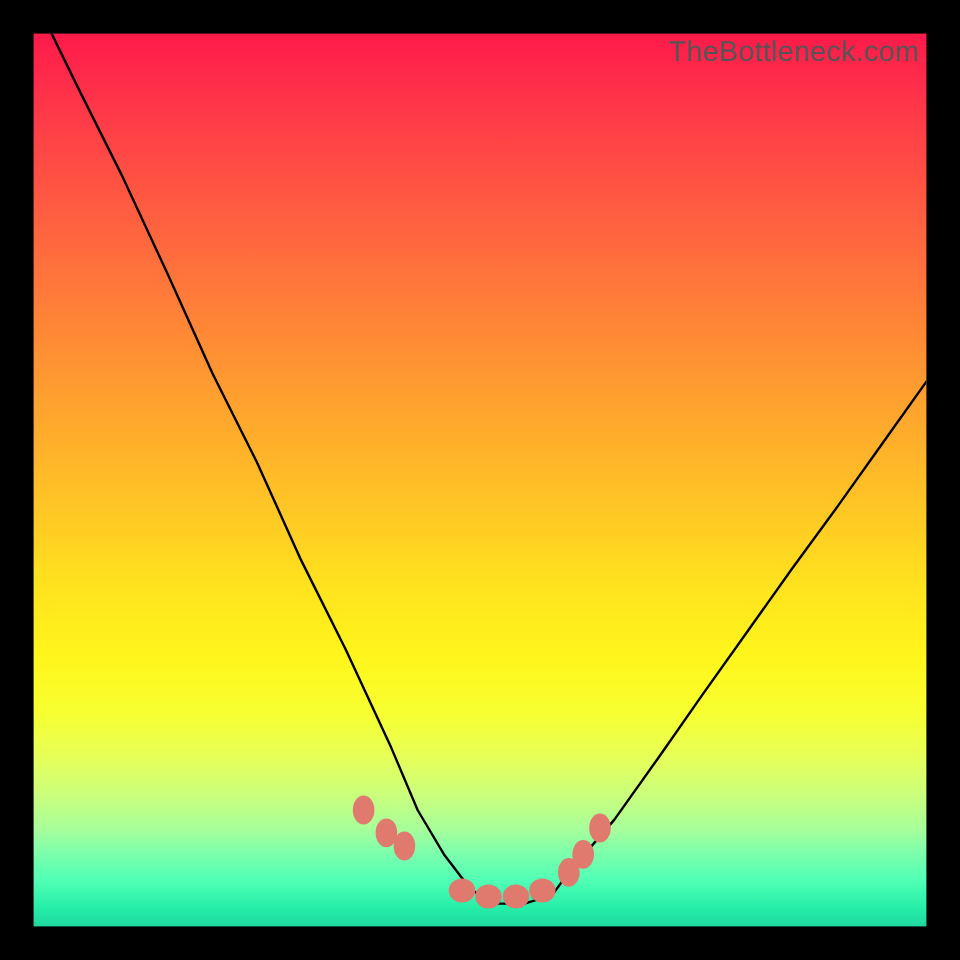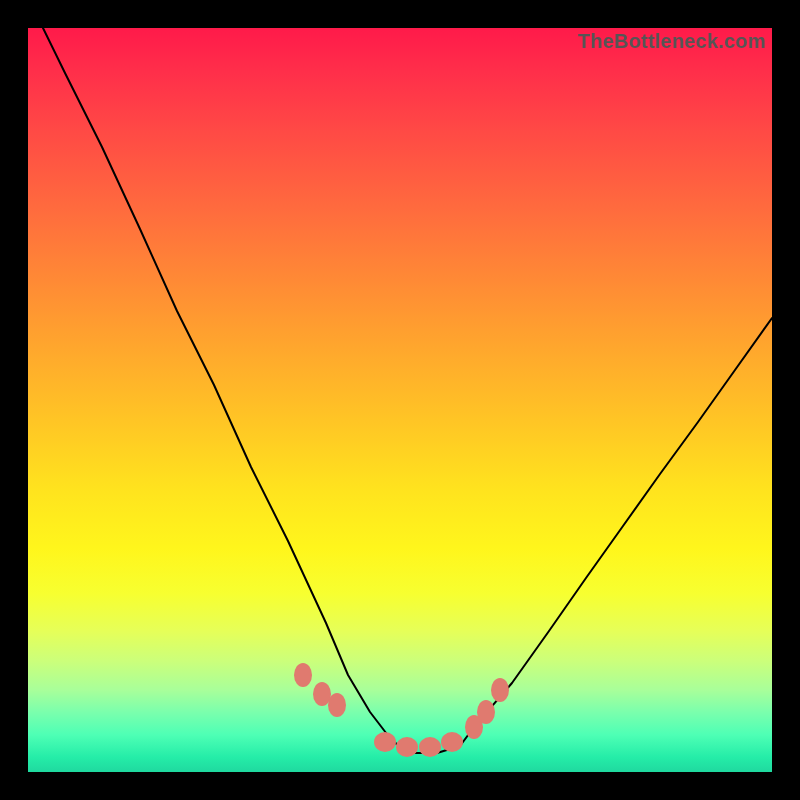--- a/index.html
+++ b/index.html
@@ -50,22 +50,22 @@
     left: 0;
     top: 0;
     width: 744px;
     height: 744px;
     pointer-events: none;
   }
   .watermark {
     position: absolute;
     top: 2px;
     right: 6px;
-    font-size: 20px;
-    font-weight: 700;
+    font-size: 24px;
+    font-weight: 400;
     color: #555;
     letter-spacing: 0.2px;
     user-select: none;
   }
 </style>
 </head>
 <body>
 
 <div class="frame">
 

